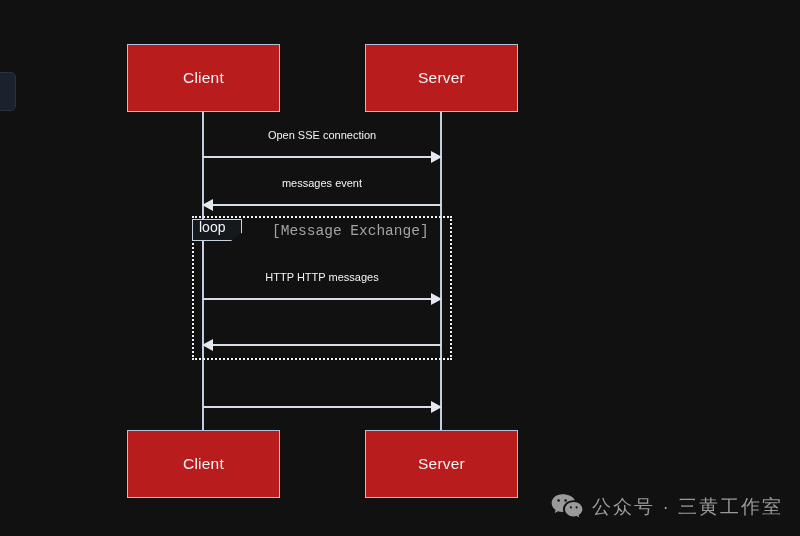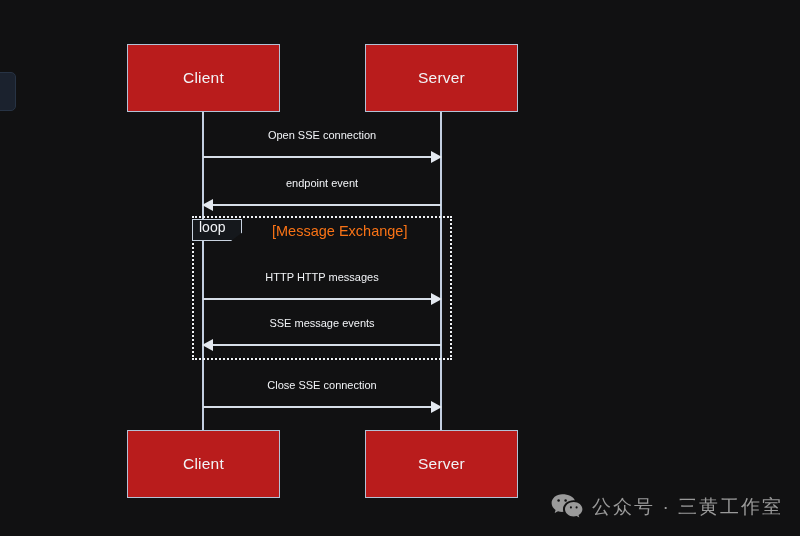--- a/index.html
+++ b/index.html
@@ -143,24 +143,25 @@
   #loop-tag-label {
     color: #f2f4f7;
     font-size: 14px;
     line-height: 1;
     padding-left: 6px;
   }
   #loop-condition {
     position: absolute;
     left: 272px;
     top: 224px;
-    color: #f97316;
+    color: #a3a3a3;
     font-size: 14.5px;
     line-height: 1;
     white-space: nowrap;
+    font-family: Liberation Mono, monospace;
   }
 
   
   #watermark {
     position: absolute;
     right: 17px;
     bottom: 17px;
     display: flex;
     align-items: center;
     gap: 9px;
@@ -200,39 +201,37 @@
   </div>
   <div id="loop-condition">[Message Exchange]</div>
 
   <div class="message msg-span" id="msg-open">
     <div class="message-label">Open SSE connection</div>
     <div class="arrow-line" style="top:26px;"></div>
     <div class="arrow-head right" style="top:21px;"></div>
   </div>
 
   <div class="message msg-span" id="msg-endpoint">
-    <div class="message-label">endpoint event</div>
+    <div class="message-label">messages event</div>
     <div class="arrow-line" style="top:26px;"></div>
     <div class="arrow-head left" style="top:21px;"></div>
   </div>
 
   <div class="message msg-span" id="msg-post">
     <div class="message-label">HTTP HTTP messages</div>
     <div class="arrow-line" style="top:26px;"></div>
     <div class="arrow-head right" style="top:21px;"></div>
   </div>
 
   <div class="message msg-span" id="msg-sse">
-    <div class="message-label">SSE message events</div>
     <div class="arrow-line" style="top:26px;"></div>
     <div class="arrow-head left" style="top:21px;"></div>
   </div>
 
   <div class="message msg-span" id="msg-close">
-    <div class="message-label">Close SSE connection</div>
     <div class="arrow-line" style="top:26px;"></div>
     <div class="arrow-head right" style="top:21px;"></div>
   </div>
 
   <div class="participant-box" id="box-client-bot">
     <span class="participant-label">Client</span>
   </div>
 
   <div class="participant-box" id="box-server-bot">
     <span class="participant-label">Server</span>

